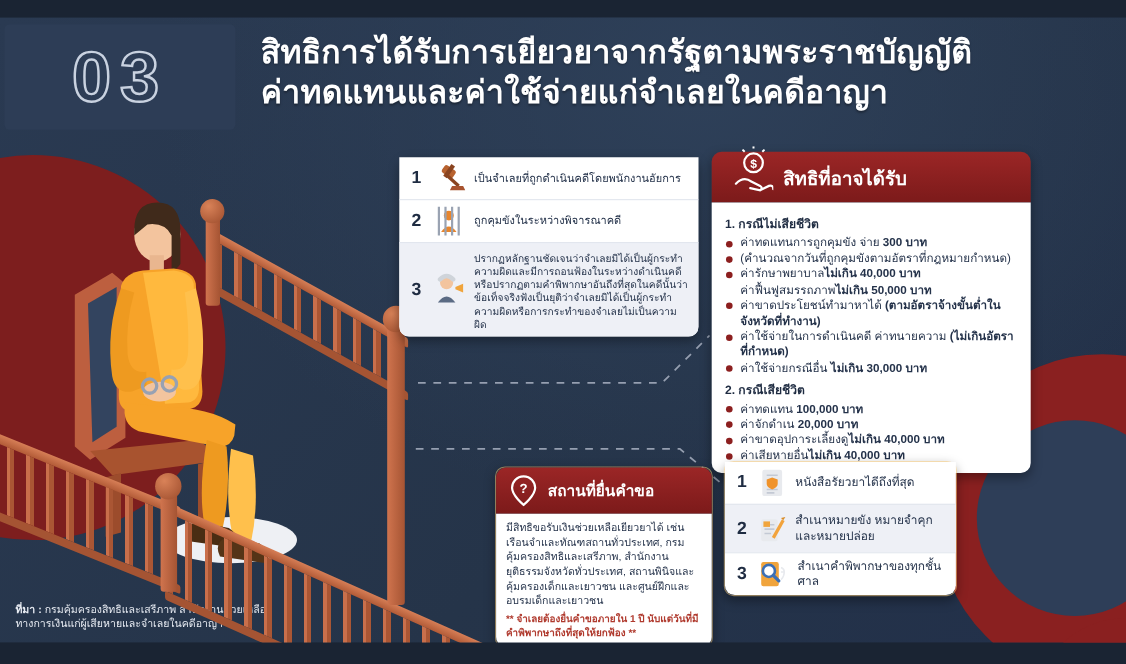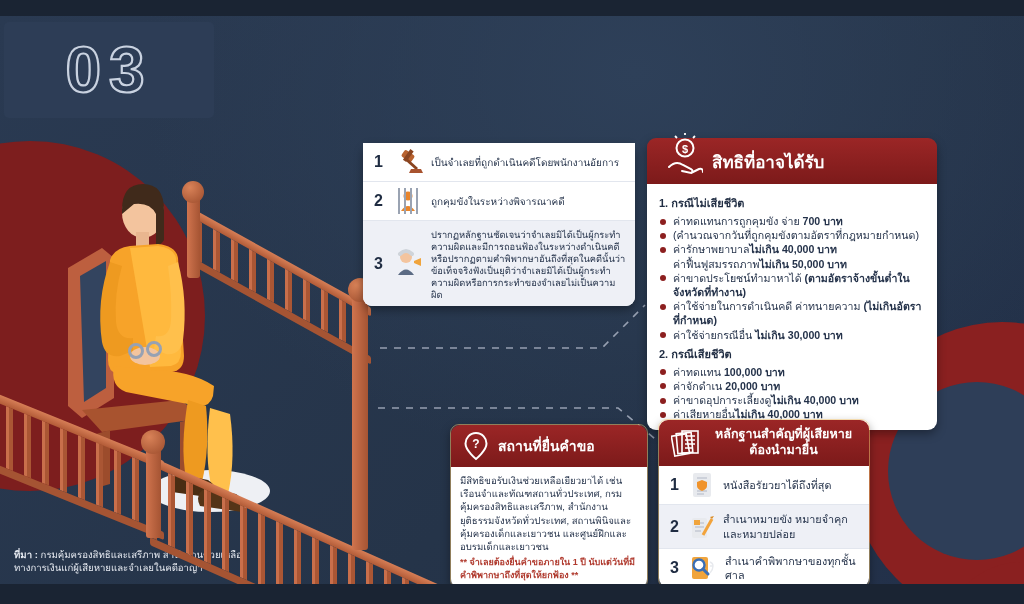--- a/index.html
+++ b/index.html
@@ -120,20 +120,24 @@
       <div class="post" style="left:352px;top:276px;width:16px;height:258px;z-index:6;"></div>
       <div class="knob" style="left:348px;top:262px;width:24px;height:24px;z-index:6;"></div>
     </div>
 
     <div class="num-badge">
       <svg width="210" height="96">
         <text x="105" y="70" text-anchor="middle" font-size="64" font-weight="700" fill="none" stroke="#c9d2e0" stroke-width="2.2" letter-spacing="8">03</text>
       </svg>
     </div>
 
+    <div class="title">
+      <div>สิทธิการได้รับการเยียวยาจากรัฐตามพระราชบัญญัติ</div>
+      <div>ค่าทดแทนและค่าใช้จ่ายแก่จำเลยในคดีอาญา</div>
+    </div>
 
     <div class="box" style="left:363px;top:127px;width:272px;z-index:8;">
       <div class="box-body">
         <div class="hrow" style="min-height:38px;">
           <span class="rn">1</span>
           <span class="hicon">
             <svg width="30" height="26">
                 <rect x="9" y="3" width="12" height="8" rx="2" transform="rotate(35 15 7)" fill="#b8622f"></rect>
               <rect x="13" y="0" width="4" height="13" transform="rotate(35 15 7)" fill="#8a4420"></rect>
               <path d="M14,11 L24,20" stroke="#8a4420" stroke-width="3"></path>
@@ -185,21 +189,21 @@
                 <path d="M28,5 l2,-2"></path>
               </g>
             <path d="M4,34 q7,-7 14,-2 l8,4 q3,2 0,4 l-9,-2 M26,40 l8,-4 q4,-1 4,3" fill="none" stroke="#fff" stroke-width="2" stroke-linecap="round"></path>
           </svg>
         </span>
         <span>สิทธิที่อาจได้รับ</span>
       </div>
       <div class="box-body" style="padding:7px 10px 9px 12px;">
         <div class="sec-title">1. กรณีไม่เสียชีวิต</div>
         <ul class="rl">
-          <li class="dot"><span>ค่าทดแทนการถูกคุมขัง จ่าย </span><b>700 บาท</b></li>
+          <li class="dot"><span>ค่าทดแทนการถูกคุมขัง จ่าย </span><b>300 บาท</b></li>
           <li class="dot"><span>(คำนวณจากวันที่ถูกคุมขังตามอัตราที่กฎหมายกำหนด)</span><b></b></li>
           <li class="dot"><span>ค่ารักษาพยาบาล</span><b>ไม่เกิน 40,000 บาท</b></li>
           <li><span>ค่าฟื้นฟูสมรรถภาพ</span><b>ไม่เกิน 50,000 บาท</b></li>
           <li class="dot"><span>ค่าขาดประโยชน์ทำมาหาได้ </span><b>(ตามอัตราจ้างขั้นต่ำในจังหวัดที่ทำงาน)</b></li>
           <li class="dot"><span>ค่าใช้จ่ายในการดำเนินคดี ค่าทนายความ </span><b>(ไม่เกินอัตราที่กำหนด)</b></li>
           <li class="dot"><span>ค่าใช้จ่ายกรณีอื่น </span><b>ไม่เกิน 30,000 บาท</b></li>
         </ul>
         <div class="sec-title">2. กรณีเสียชีวิต</div>
         <ul class="rl">
           <li class="dot"><span>ค่าทดแทน </span><b>100,000 บาท</b></li>
@@ -222,36 +226,20 @@
       </div>
       <div class="box-body">
         <div class="where-body">
           <span>มีสิทธิขอรับเงินช่วยเหลือเยียวยาได้ เช่น เรือนจำและทัณฑสถานทั่วประเทศ, กรมคุ้มครองสิทธิและเสรีภาพ, สำนักงานยุติธรรมจังหวัดทั่วประเทศ, สถานพินิจและคุ้มครองเด็กและเยาวชน และศูนย์ฝึกและอบรมเด็กและเยาวชน</span>
           <div class="where-note">** จำเลยต้องยื่นคำขอภายใน 1 ปี นับแต่วันที่มีคำพิพากษาถึงที่สุดให้ยกฟ้อง **</div>
         </div>
       </div>
     </div>
 
     <div class="box box-gold" style="left:658px;top:403px;width:212px;z-index:8;">
-      <div class="box-header" style="height:46px;font-size:12.5px;line-height:1.25;">
-        <span class="hicon">
-          <svg width="30" height="32">
-              <g fill="none" stroke="#fff" stroke-width="1.6">
-            <rect x="2" y="8" width="15" height="20" transform="rotate(-10 9 18)"></rect>
-            <rect x="6" y="6" width="15" height="20" transform="rotate(-5 13 16)"></rect>
-            <rect x="11" y="4" width="16" height="22"></rect>
-            <path d="M14,9 h10 M14,13 h10 M14,17 h10 M14,21 h7"></path>
-              </g>
-            </svg>
-        </span>
-        <span style="text-align:center;flex:1;">
-          <span style="display:block;">หลักฐานสำคัญที่ผู้เสียหาย</span>
-          <span style="display:block;">ต้องนำมายื่น</span>
-        </span>
-      </div>
       <div class="box-body">
         <div class="hrow" style="min-height:36px;">
           <span class="rn">1</span>
           <span class="hicon">
             <svg width="26" height="28">
                 <rect x="4" y="2" width="18" height="24" rx="2" fill="#e8eaee"></rect>
               <path d="M8,7 h10 M8,20 h10 M8,23 h7" stroke="#c3c9d4" stroke-width="1.5"></path>
               <path d="M13,9 l5,2 v4 q0,3 -5,5 q-5,-2 -5,-5 v-4 Z" fill="#f0932b"></path>
               </svg>
           </span>

